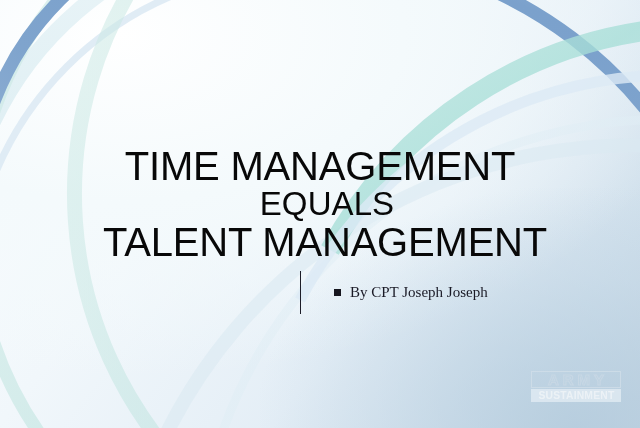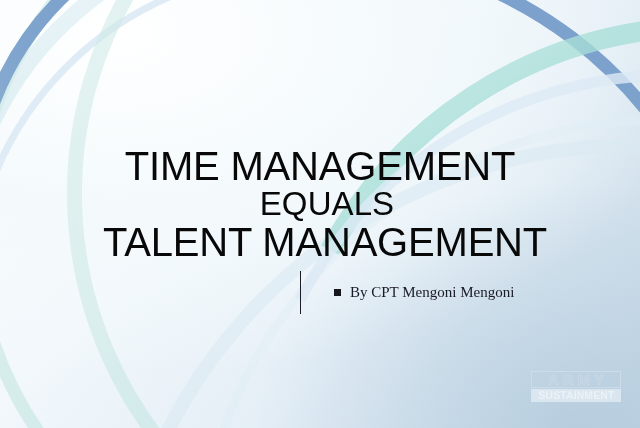--- a/index.html
+++ b/index.html
@@ -194,21 +194,21 @@
   <div class="title-block">
     <div class="title-line-1">TIME MANAGEMENT</div>
     <div class="title-line-2">EQUALS</div>
     <div class="title-line-3">TALENT MANAGEMENT</div>
   </div>
 
   <div class="byline-row">
     <div class="byline-rule"></div>
     <div class="byline-content">
       <span class="byline-bullet"></span>
-      <span class="byline-text">By CPT Mengoni Mengoni</span>
+      <span class="byline-text">By CPT Joseph Joseph</span>
     </div>
   </div>
 
   <div class="watermark">
     <div class="wm-army">
       <span class="wm-army-text">ARMY</span>
     </div>
     <div class="wm-sus">
       <span class="wm-sus-text">SUSTAINMENT</span>
     </div>

